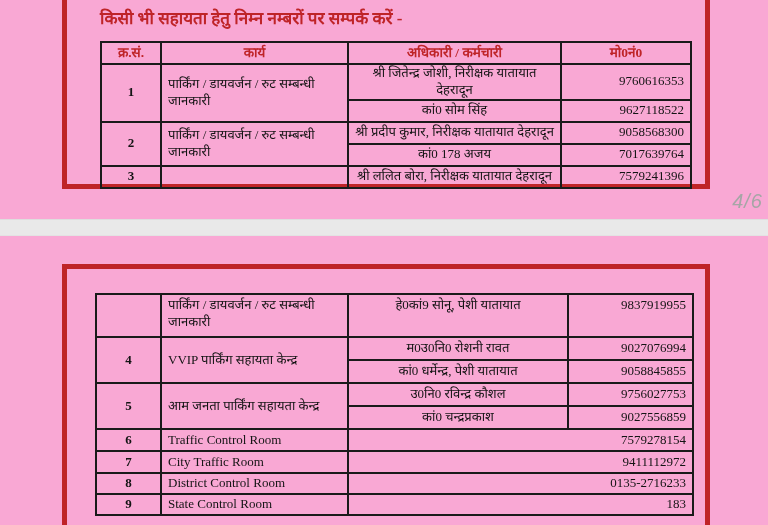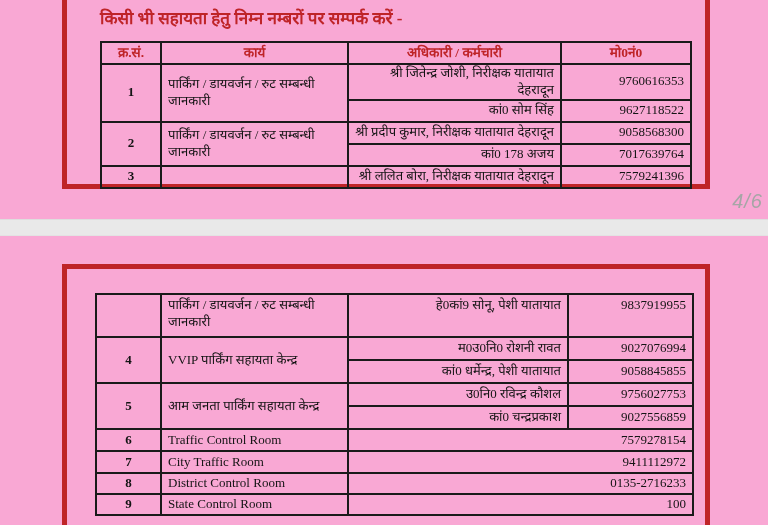--- a/index.html
+++ b/index.html
@@ -32,21 +32,21 @@
 
   table.tbl{position:absolute;border-collapse:collapse;table-layout:fixed;padding-left:10px;}
   .tbl1{left:100px;top:41px;width:590px;}
   .tbl2{left:95px;top:57px;width:597px;}
   .tbl td{border:2px solid #1a1a1a;color:var(--ink);font-size:13px;
     line-height:1.3;padding:0 6px;overflow:hidden;vertical-align:middle;}
   .tbl tr.head td{color:var(--red);font-weight:bold;text-align:center;
     font-size:13.5px;height:22px;}
   .c-serial{text-align:center;font-weight:bold;}
   .c-task{text-align:left;margin-top:8px;}
-  .c-officer{text-align:right;}
+  .c-officer{text-align:center;}
   .c-mobile{text-align:right;font-size:13.5px;padding-right:8px;margin-left:36px;}
   .h21 td{height:21px;}
   .h22 td{height:22px;}
   .h23 td{height:23px;}
   .h43 td{height:43px;}
   .v-top td{vertical-align:top;padding-top:2px;}
   .en{font-family:"Liberation Serif",serif;padding-left:10px;}
 </style>
 </head>
 <body>
@@ -153,19 +153,19 @@
         <td class="c-mobile" colspan="2">9411112972</td>
       </tr>
       <tr class="h21">
         <td class="c-serial">8</td>
         <td class="c-task en">District Control Room</td>
         <td class="c-mobile" colspan="2">0135-2716233</td>
       </tr>
       <tr class="h21">
         <td class="c-serial">9</td>
         <td class="c-task en">State Control Room</td>
-        <td class="c-mobile" colspan="2">100</td>
+        <td class="c-mobile" colspan="2">183</td>
       </tr>
     </tbody>
       </table>
   </div>
 
 </div>
 
 </body></html>

